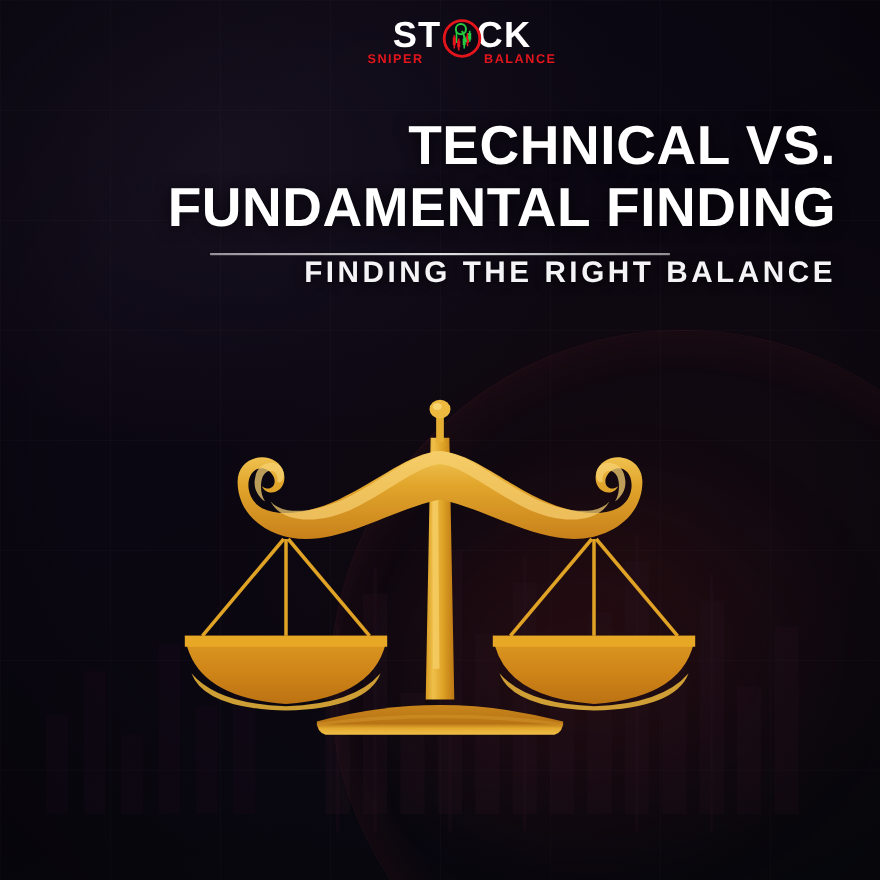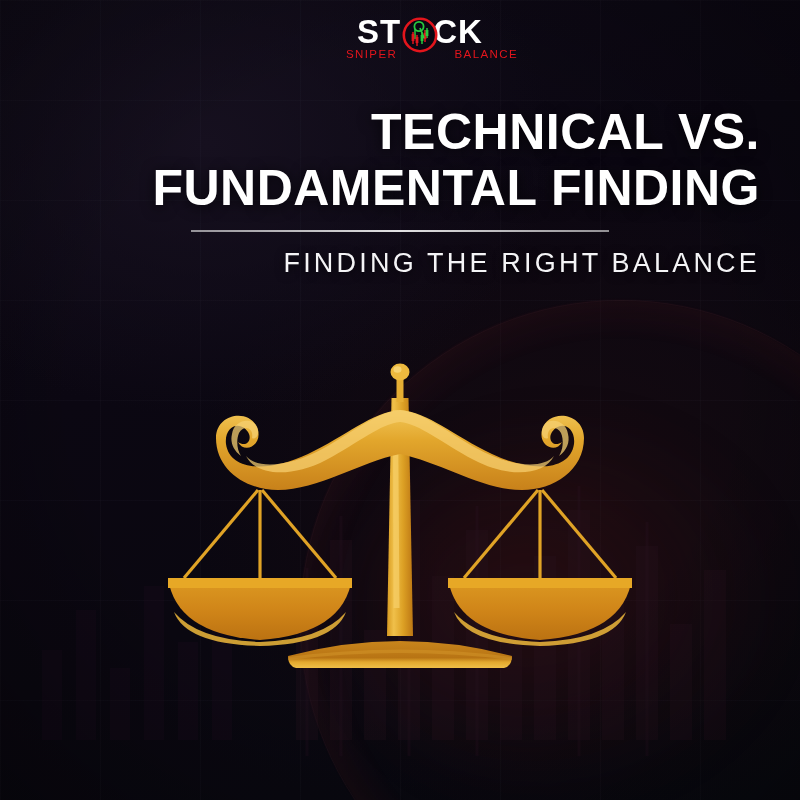--- a/index.html
+++ b/index.html
@@ -115,28 +115,28 @@
     font-size: 33px;
     font-weight: 700;
     letter-spacing: 1px;
     color: #ffffff;
     line-height: 32px;
   }
   .logo-word .gap { display: inline-block; width: 32px; }
   .logo-sub {
     position: absolute;
     top: 30px;
-    left: 12px;
+    left: 0;
     width: 100%;
     height: 16px;
     display: flex;
     align-items: center;
     justify-content: space-between;
     font-size: 11.5px;
-    font-weight: 400;
+    font-weight: 700;
     letter-spacing: 1.4px;
     color: #e3151c;
     line-height: 13px;
   }
   .logo-sub span { display: block; }
   .logo-mark {
     position: absolute;
     left: 50%;
     top: 0px;
     transform: translateX(-50%);
@@ -161,24 +161,23 @@
     text-shadow: 0 2px 14px rgba(0,0,0,0.75);
     white-space: nowrap;
   }
   .divider {
     width: 418px;
     height: 2px;
     margin: 14px auto 0 auto;
     background: linear-gradient(to right, rgba(255,255,255,0.55), rgba(255,255,255,0.88), rgba(255,255,255,0.55));
   }
   .subhead {
-    margin-top: 16px;
     color: #f4f4f6;
     font-size: 27px;
-    font-weight: 400;
+    font-weight: 700;
     letter-spacing: 3.2px;
     text-shadow: 0 2px 10px rgba(0,0,0,0.7);
     white-space: nowrap;
   }
 
   
   .scales {
     position: absolute;
     left: 140px;
     top: 350px;

